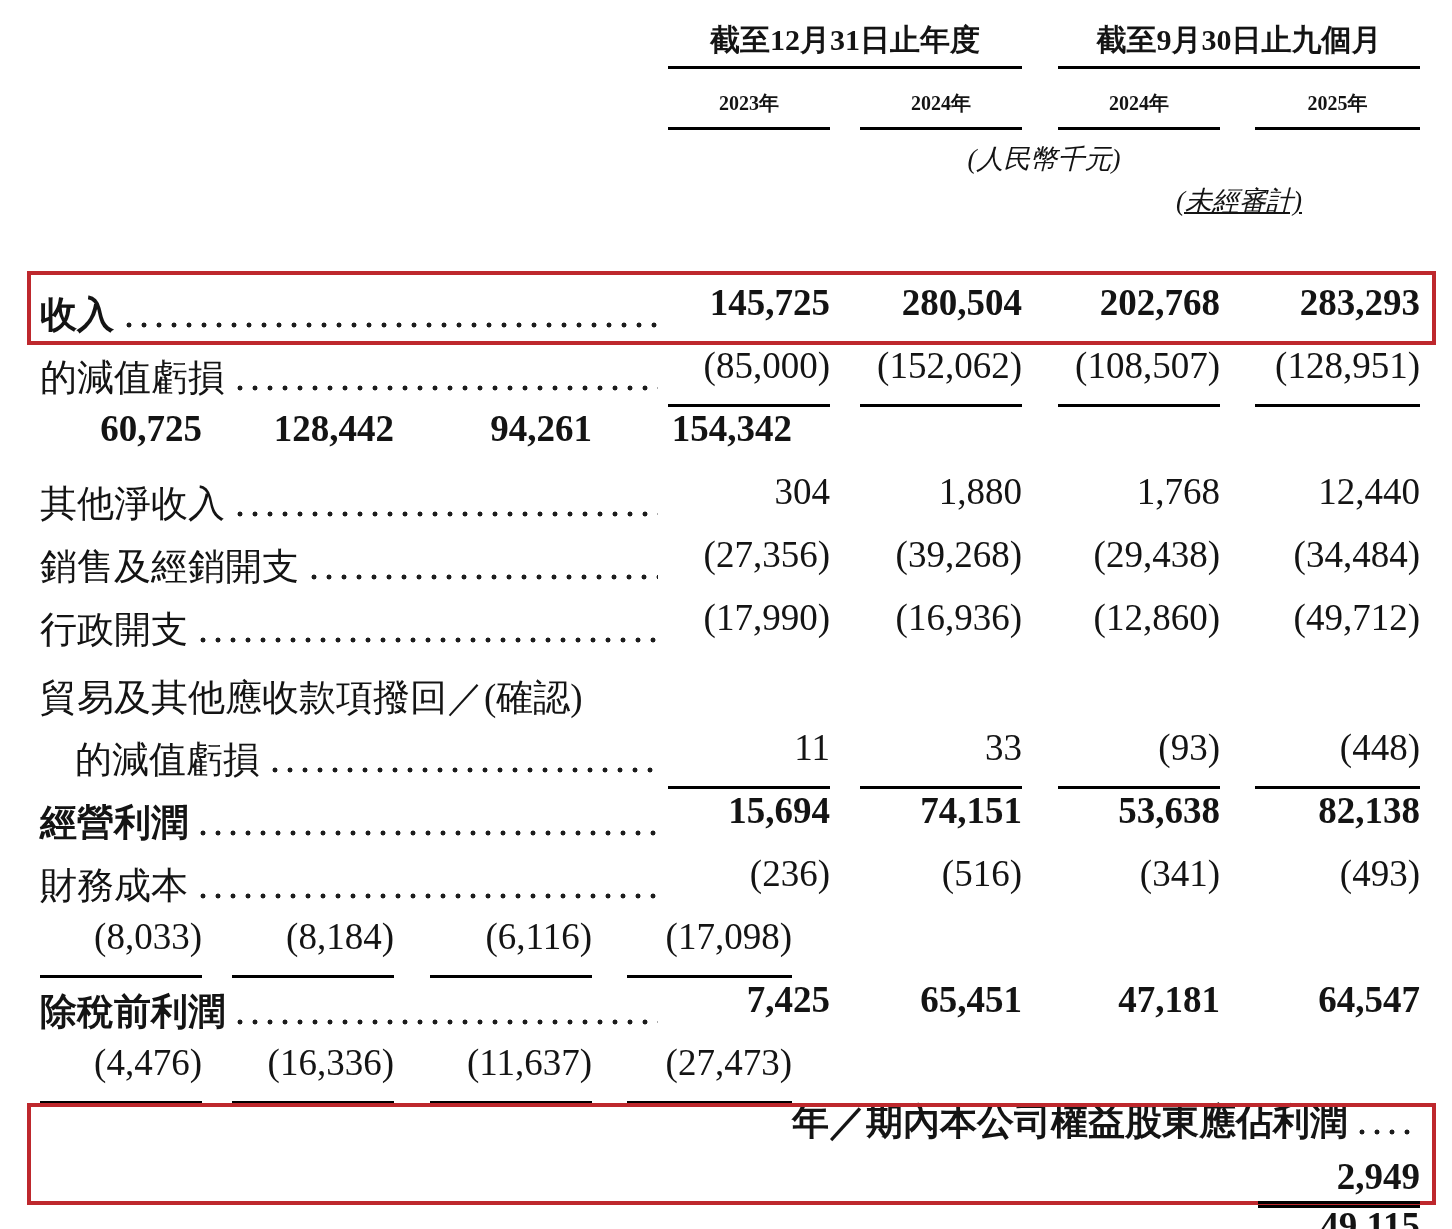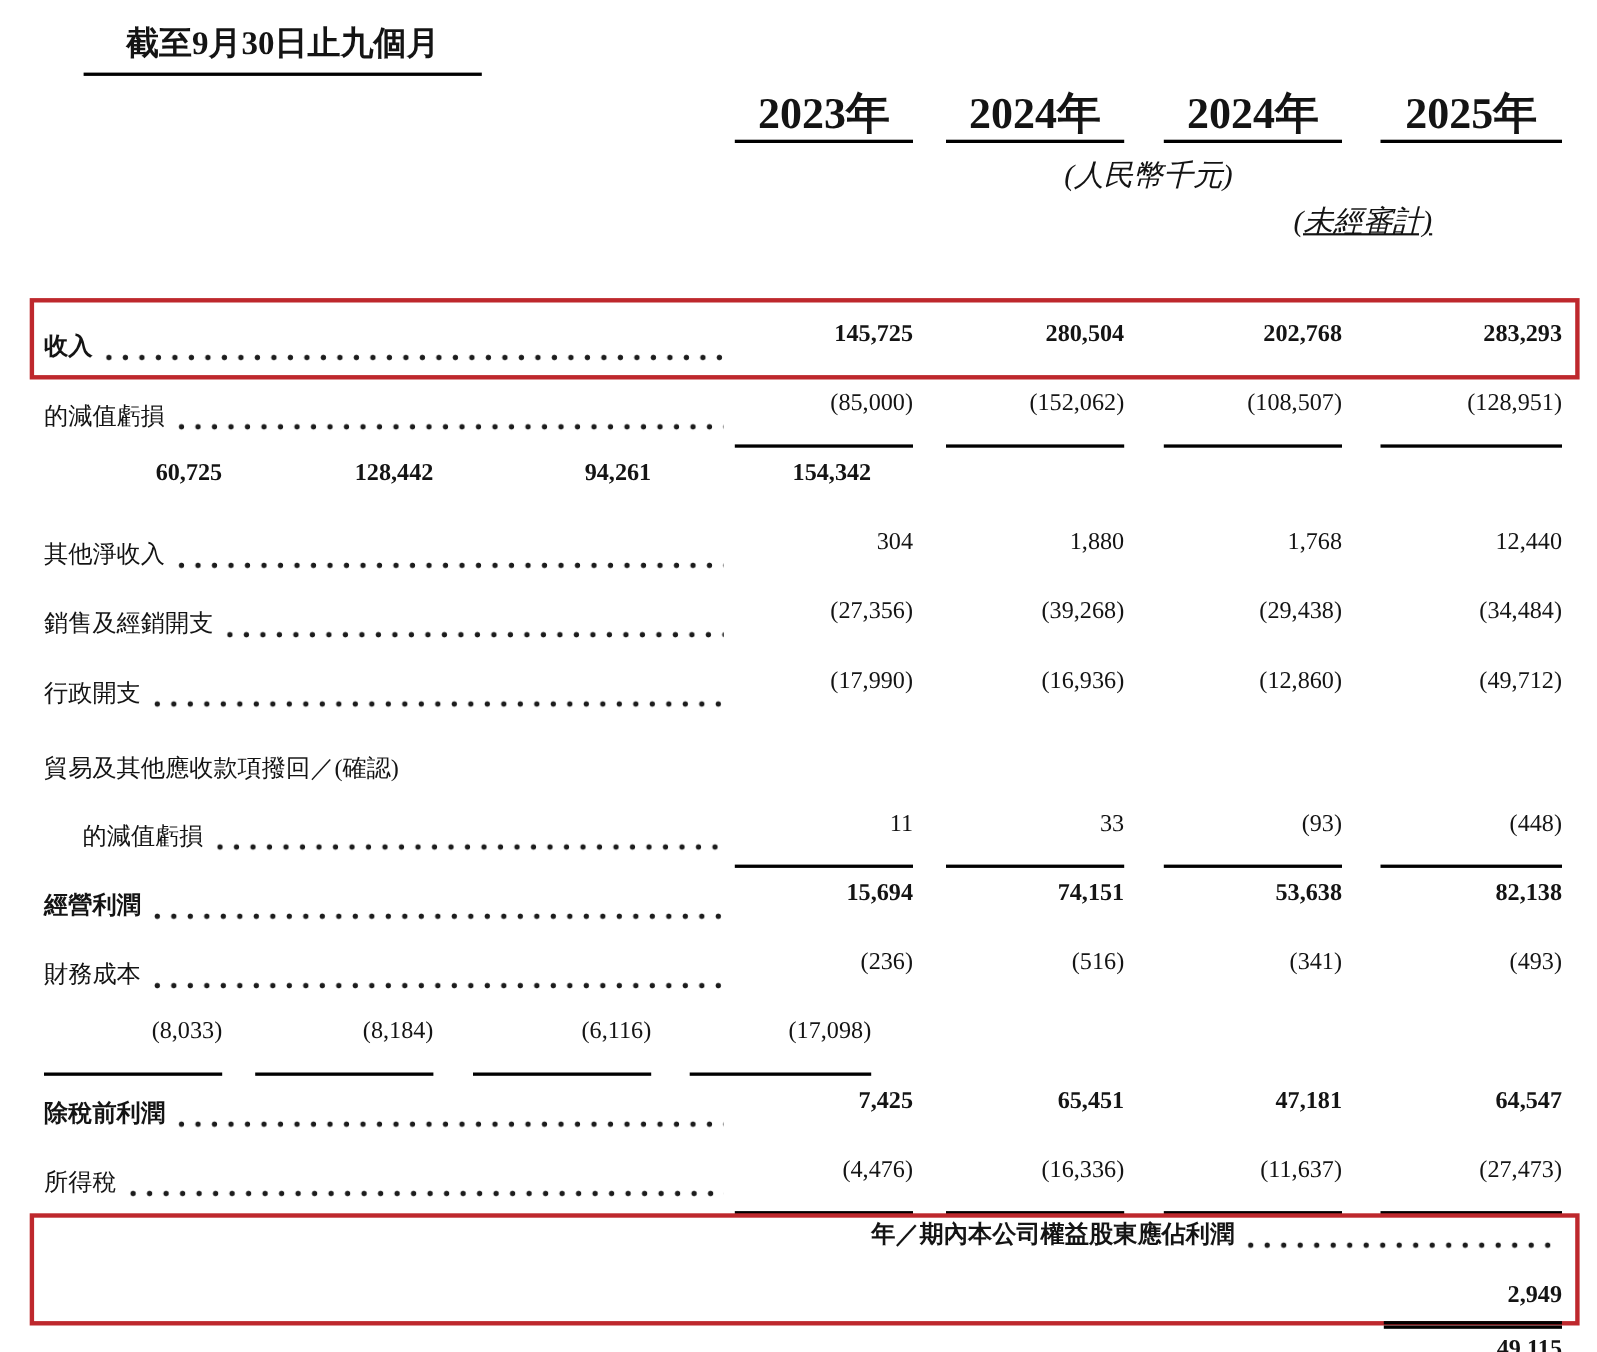--- a/index.html
+++ b/index.html
@@ -15,21 +15,21 @@
     width: 1452px; height: 1229px;
     padding: 22px 0 0 40px;
   }
 
   
   .hdr-groups { display: flex; width: 1380px; font-weight: bold; font-size: 30px; line-height: 36px; }
   .hdr-g1 { margin-left: 628px; width: 354px; text-align: center; border-bottom: 3px solid #000; padding-bottom: 8px; }
   .hdr-gap { width: 36px; }
   .hdr-g2 { width: 362px; text-align: center; border-bottom: 3px solid #000; padding-bottom: 8px; }
 
-  .hdr-years { display: flex; width: 1380px; margin-top: 16px; font-weight: bold; font-size: 40px; line-height: 36px; }
+  .hdr-years { display: flex; width: 1380px; margin-top: 16px; font-weight: bold; font-size: 20px; line-height: 36px; }
   .hy { text-align: center; border-bottom: 3px solid #000; padding-bottom: 6px; }
   .hy1 { margin-left: 628px; width: 162px; }
   .hy2 { margin-left: 30px;  width: 162px; }
   .hy3 { margin-left: 36px;  width: 162px; }
   .hy4 { margin-left: 35px;  width: 165px; }
 
   .note-currency {
     margin-left: 628px; width: 752px; margin-top: 12px;
     text-align: center; font-style: italic; font-size: 27px; line-height: 34px;
   }
@@ -37,21 +37,21 @@
     margin-left: 1018px; width: 362px; margin-top: 8px;
     text-align: center; font-style: italic; font-size: 27px; line-height: 34px; text-decoration: underline;
   }
 
   
   .tbody { margin-top: 54px; }
   .row {
     position: relative;
     display: flex; align-items: flex-end;
     width: 1380px; height: 63px;
-    font-size: 22px; line-height: 36px;
+    font-size: 37px; line-height: 36px;
   }
   .row.bold { font-weight: bold; }
   .row.hl-first { height: 72px; }
   .row.two-line { height: 130px; }
   .row.total { height: 100px; flex-direction: column; }
 
   .label-cell { width: 628px; display: flex; align-items: flex-end; }
   .label-cell.stack { flex-direction: column; align-items: stretch; justify-content: flex-end; }
   .label-text { white-space: nowrap; padding-bottom: 11px; }
   .label-top { white-space: nowrap; padding-bottom: 26px; }
@@ -90,20 +90,23 @@
     border: 4px solid #be282d;
     pointer-events: none;
   }
 </style>
 </head>
 <body>
 
 <div class="page">
 
   <div class="hdr-groups">
+    <div class="hdr-g1">
+      <span>截至12月31日止年度</span>
+    </div>
     <div class="hdr-gap"></div>
     <div class="hdr-g2">
       <span>截至9月30日止九個月</span>
     </div>
   </div>
 
   <div class="hdr-years">
     <div class="hy hy1">2023年</div>
     <div class="hy hy2">2024年</div>
     <div class="hy hy3">2024年</div>
@@ -390,24 +393,20 @@
             <span class="val">47,181</span>
           </div>
         </div>
         <div class="c c4">
           <div class="inner">
             <span class="val">64,547</span>
           </div>
         </div>
       </div>
       <div class="row rule">
-        <div class="label-cell">
-          <div class="label-text">所得稅</div>
-          <div class="dots"></div>
-        </div>
         <div class="c c1">
           <div class="inner">
             <span class="val">(4,476)</span>
           </div>
         </div>
         <div class="c c2">
           <div class="inner">
             <span class="val">(16,336)</span>
           </div>
         </div>

